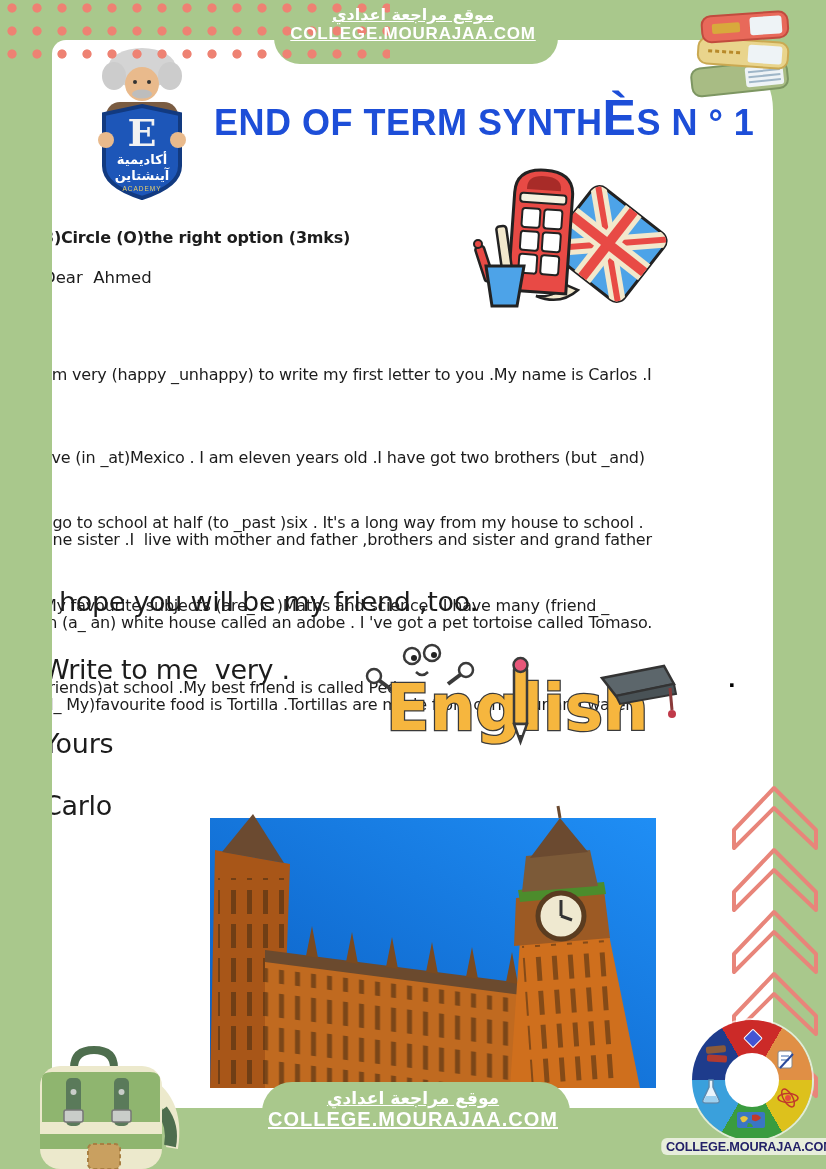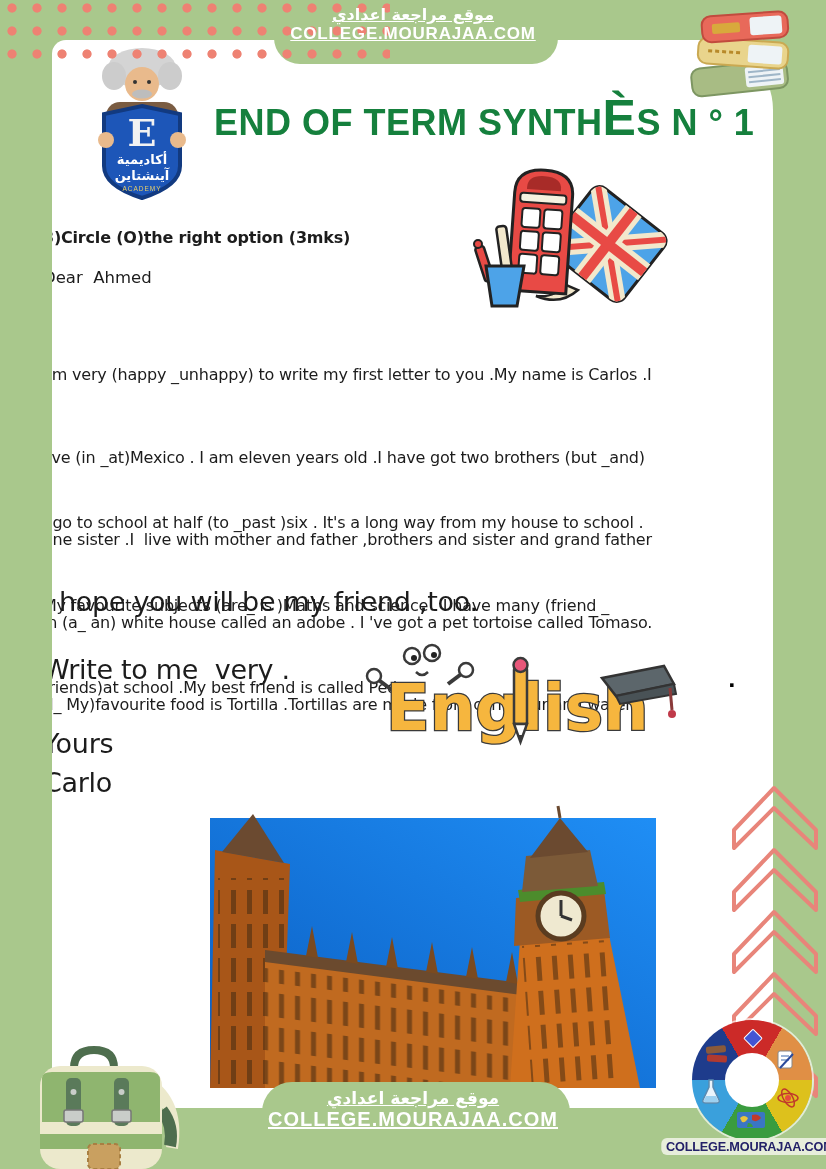--- a/index.html
+++ b/index.html
@@ -17,38 +17,38 @@
     background:#ffffff; border-radius:14px 70px 0 0; overflow:hidden; z-index:1; }
 
   
   .top-tab { position:absolute; left:274px; top:0; width:284px; height:64px;
     background:#a9c88c; border-radius:0 0 26px 26px; z-index:2; }
   .header-text { position:absolute; left:0; top:5px; width:826px; text-align:center; z-index:4; color:#fff; }
   .header-text .ar { font-size:16px; font-weight:bold; text-decoration:underline; }
   .header-text .url { font-size:17px; font-weight:bold; letter-spacing:.8px; text-decoration:underline; font-family:"Liberation Sans",sans-serif; }
 
   
-  .title { position:absolute; left:162px; top:62px; width:560px; color:#15803d;
+  .title { position:absolute; left:162px; top:62px; width:560px; color:#1d4ed8;
     font-family:"Liberation Sans",sans-serif; font-weight:bold; font-size:36px;
     letter-spacing:.5px; white-space:nowrap; z-index:2; }
   .title .accent { font-size:50px; line-height:0; }
 
   
   .copy { position:absolute; left:-9px; top:0; width:755px; color:#1c1c1c; }
   .line { position:absolute; white-space:pre; }
   .instr { top:188px; font-size:16px; font-weight:bold; letter-spacing:-.2px; }
   .salut { top:228px; font-size:16.5px; }
   .para { position:absolute; font-size:16px; line-height:27.5px; letter-spacing:-.2px; white-space:pre; }
   .p1 { top:266px; }
   .p2 { top:414px; }
   .big { font-size:27px; letter-spacing:-.3px; }
   .hope  { top:546px; }
   .write { top:614px; }
   .yours { top:688px; }
-  .carlo { top:727px; }
+  .carlo { top:750px; }
   .stray-dot { position:absolute; left:676px; top:628px; font-size:20px; font-weight:bold; }
 
   svg { overflow:visible; display:block; }
   .einstein { position:absolute; left:34px; top:4px; z-index:2; }
   .phonebox { position:absolute; left:414px; top:122px; }
   .english  { position:absolute; left:326px; top:598px; }
   .bigben   { position:absolute; left:158px; top:778px; }
   .books    { position:absolute; left:686px; top:4px; z-index:3; }
   .chevrons { position:absolute; left:728px; top:782px; z-index:2; }
 

